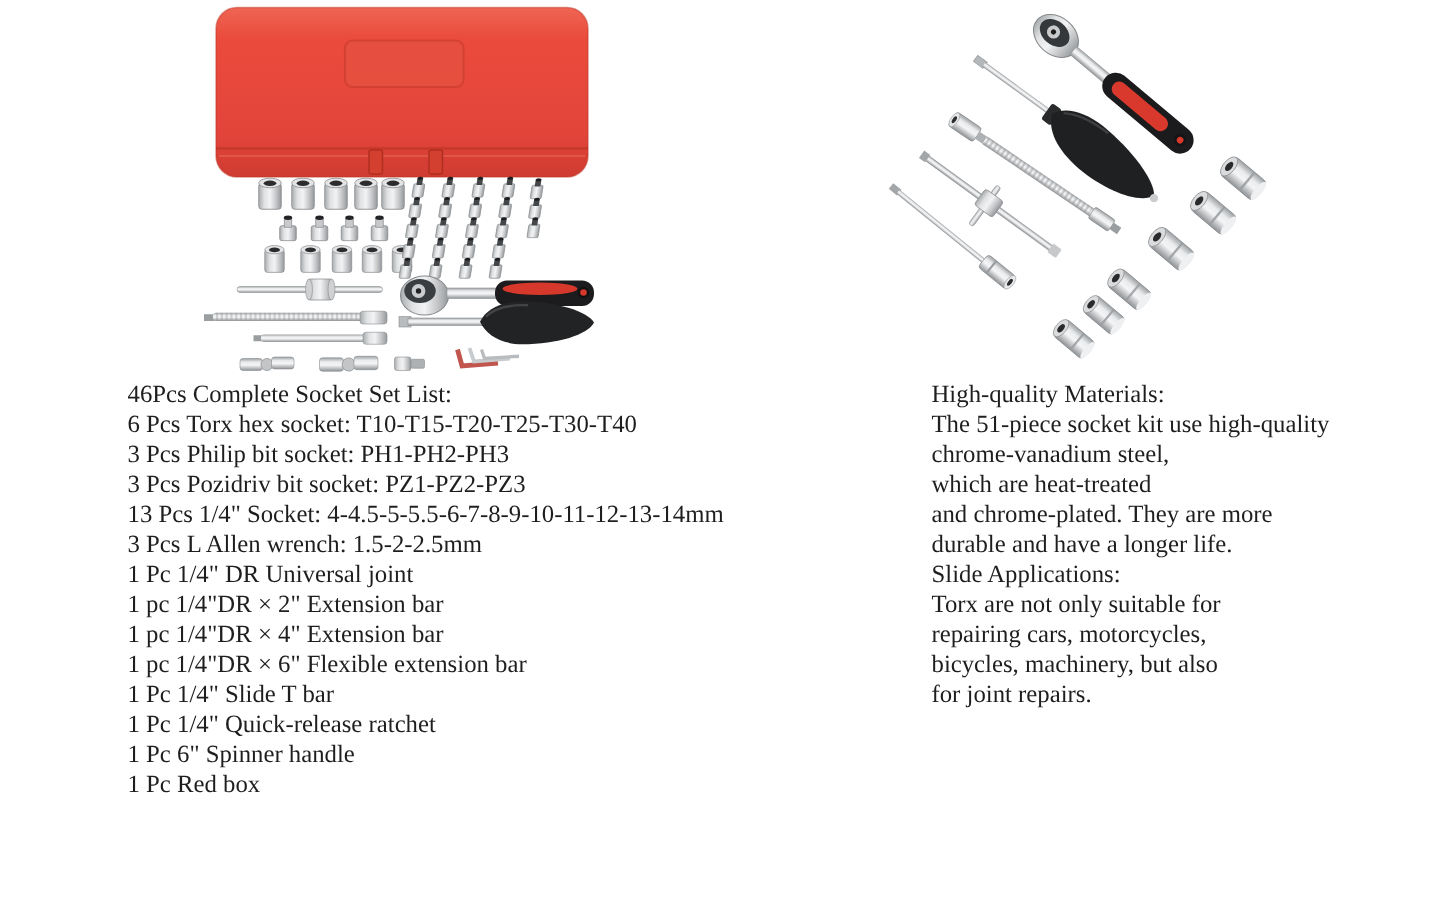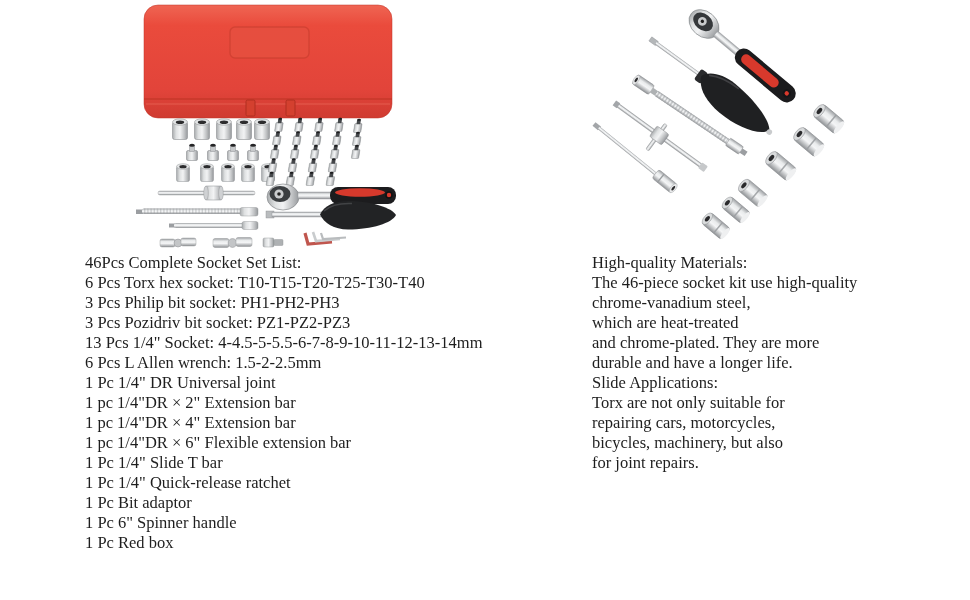--- a/index.html
+++ b/index.html
@@ -3,21 +3,21 @@
 <meta charset="utf-8">
 <style>
   html,body{margin:0;padding:0;background:#fff;}
   .canvas{position:relative;width:970px;height:580px;background:#ffffff;overflow:hidden;
           font-family:"Liberation Serif", serif;color:#1e1e1e;}
   .photo{position:absolute;}
   .photo-left{left:80px;top:0;}
   .photo-right{left:585px;top:0;}
   .textcol{position:absolute;font-size:16.5px;line-height:20px;}
   .textcol-left{left:85px;top:253px;}
-  .textcol-right{left:592px;top:253px;}
+  .textcol-right{left:621px;top:253px;}
   .line{height:20px;white-space:nowrap;}
 </style>
 </head>
 <body>
 
 <div class="canvas">
 
   <div class="photo photo-left">
     <svg width="460" height="256" viewBox="0 0 460 256">
       <defs>
@@ -251,37 +251,36 @@
     </svg>
   </div>
 
   <div class="textcol textcol-left">
     <div class="line">46Pcs Complete Socket Set List:</div>
     <div>
         <div class="line">6 Pcs Torx hex socket: T10-T15-T20-T25-T30-T40</div>
         <div class="line">3 Pcs Philip bit socket: PH1-PH2-PH3</div>
         <div class="line">3 Pcs Pozidriv bit socket: PZ1-PZ2-PZ3</div>
         <div class="line">13 Pcs 1/4" Socket: 4-4.5-5-5.5-6-7-8-9-10-11-12-13-14mm</div>
-        <div class="line">6 Pcs L Allen wrench: 1.5-2-2.5mm</div>
+        <div class="line">3 Pcs L Allen wrench: 1.5-2-2.5mm</div>
         <div class="line">1 Pc 1/4" DR Universal joint</div>
         <div class="line">1 pc 1/4"DR × 2" Extension bar</div>
         <div class="line">1 pc 1/4"DR × 4" Extension bar</div>
         <div class="line">1 pc 1/4"DR × 6" Flexible extension bar</div>
         <div class="line">1 Pc 1/4" Slide T bar</div>
         <div class="line">1 Pc 1/4" Quick-release ratchet</div>
-        <div class="line">1 Pc Bit adaptor</div>
         <div class="line">1 Pc 6" Spinner handle</div>
         <div class="line">1 Pc Red box</div>
       </div>
   </div>
 
   <div class="textcol textcol-right">
     <div>
         <div class="line">High-quality Materials:</div>
-        <div class="line">The 46-piece socket kit use high-quality</div>
+        <div class="line">The 51-piece socket kit use high-quality</div>
         <div class="line">chrome-vanadium steel,</div>
         <div class="line">which are heat-treated</div>
         <div class="line">and chrome-plated. They are more</div>
         <div class="line">durable and have a longer life.</div>
         <div class="line">Slide Applications:</div>
         <div class="line">Torx are not only suitable for</div>
         <div class="line">repairing cars, motorcycles,</div>
         <div class="line">bicycles, machinery, but also</div>
         <div class="line">for joint repairs.</div>
       </div>

